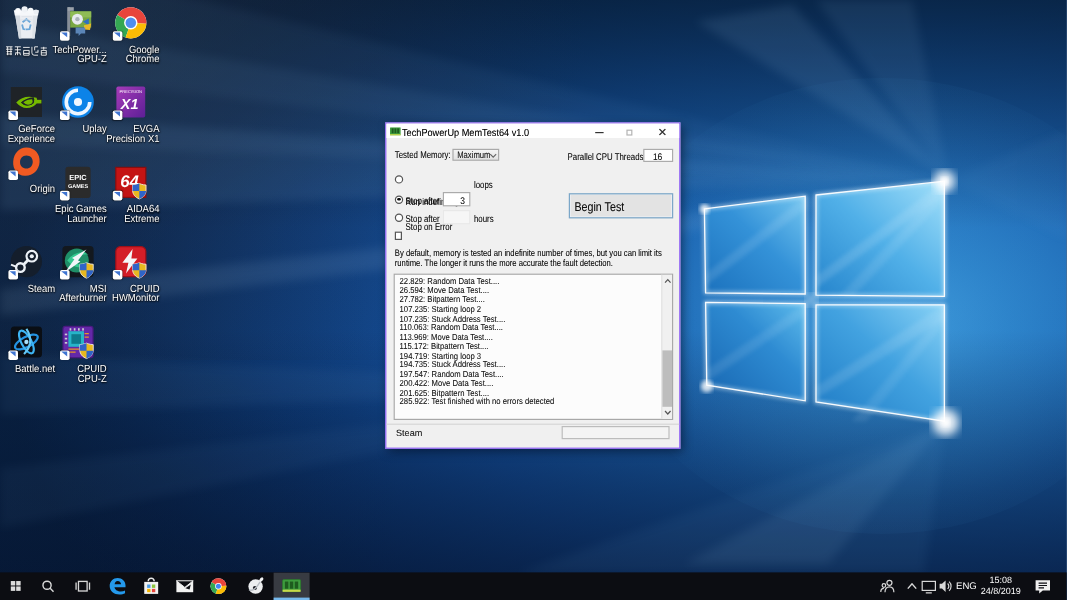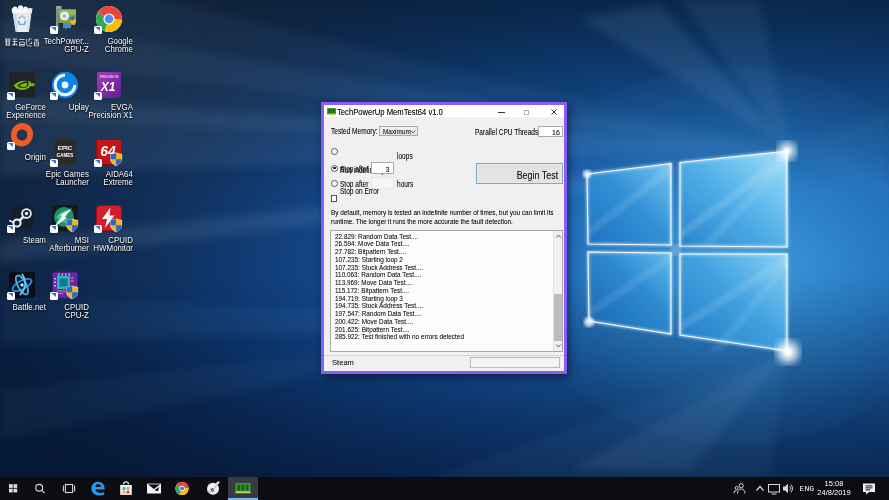--- a/index.html
+++ b/index.html
@@ -12,41 +12,41 @@
 .ic { width:30px; height:31px; margin:0 auto; position:relative; }
 .ic svg { width:30px; height:30px; display:block; }
 .sc { position:absolute; left:0; bottom:1px; width:8.5px; height:8.5px; background:#fff; border-radius:1.5px;
       box-shadow:0 0 1px rgba(0,0,0,0.5); }
 .sc::after { content:""; position:absolute; left:1.5px; top:1.5px; width:0; height:0;
       border-top:4.5px solid #3f74d0; border-left:5px solid transparent; }
 .lbl { margin-top:3px; width:52px; margin-left:-4px; font-size:8.6px; line-height:7.6px; color:#fff; transform:scaleX(0.92); transform-origin:50% 0;
        text-shadow:0.5px 1px 1.5px rgba(0,0,0,0.95), 0 0 2px rgba(0,0,0,0.8); }
 
 #win { position:absolute; left:321px; top:102px; width:246px; height:272px; background:#f0f0f0;
-       border:3px solid #8b5cf6; box-shadow:2px 3px 8px rgba(0,10,25,0.55); z-index:10; font-size:8.2px; color:#111; text-shadow:0 0 0.4px rgba(0,0,0,0.35); }
+       border:1px solid #8b5cf6; box-shadow:2px 3px 8px rgba(0,10,25,0.55); z-index:10; font-size:8.2px; color:#111; text-shadow:0 0 0.4px rgba(0,0,0,0.35); }
 #win .abs { position:absolute; }
 .tx { transform:scaleX(0.8); transform-origin:0 0; white-space:nowrap; }
 .tc { display:inline-block; transform:scaleX(0.84); transform-origin:50% 50%; }
 .tr { display:inline-block; transform:scaleX(0.88); transform-origin:100% 50%; }
 #titlebar { position:absolute; left:0; top:0; width:100%; height:11.5px; background:#fff; }
 #titletxt { position:absolute; left:13px; top:1.5px; font-size:8.5px; color:#000; }
 .tbtn { position:absolute; color:#333; }
 .inp { position:absolute; background:#fff; border:1px solid #ababab; font-size:8px; color:#111; }
 .radio { position:absolute; width:7px; height:7px; border:1px solid #555; border-radius:50%; background:#fff; }
 .radio.sel::after { content:""; position:absolute; left:1.2px; top:1.2px; width:2.8px; height:2.8px; border-radius:50%; background:#111; }
 .cbx { position:absolute; width:6.8px; height:6.8px; border:1px solid #555; background:#fff; }
 #list { position:absolute; left:6px; top:125px; width:232.5px; height:122px; background:#fcfcfc; border:1px solid #a8a8a8; }
 #list .items { position:absolute; left:4px; top:1.5px; font-size:7.2px; line-height:7.75px; color:#1a1a1a; white-space:pre; transform:scaleX(0.89); transform-origin:0 0; }
 #vsb { position:absolute; right:0; top:0; width:9px; height:100%; background:#f0f0f0; border-left:1px solid #e2e2e2; }
 #vsb .thumb { position:absolute; left:0.5px; top:63px; width:8px; height:47px; background:#bdbdbd; }
 .sarr { position:absolute; left:0; width:9px; height:9px; }
 
 #taskbar { position:absolute; left:0; bottom:0; width:889px; height:23px; background:#0c0d12; z-index:50; }
 #tb-clock { position:absolute; right:33px; top:1.5px; width:44px; text-align:center; color:#fff; font-size:7.5px; line-height:9.5px; }
-#tb-eng { position:absolute; right:75px; top:0; height:23px; line-height:23px; color:#fff; font-size:8px;font-family:Liberation Mono, monospace; }
+#tb-eng { position:absolute; right:75px; top:0; height:23px; line-height:23px; color:#fff; font-size:8px; }
 </style>
 </head>
 <body>
 <div id="desktop">
 <svg id="wall" width="889" height="500" viewBox="0 0 889 500">
   <defs>
     <radialGradient id="bgrad" cx="745" cy="270" r="740" gradientUnits="userSpaceOnUse" gradientTransform="translate(0,91.8) scale(1,0.66)">
       <stop offset="0" stop-color="#3c98da"></stop>
       <stop offset="0.13" stop-color="#2a80c8"></stop>
       <stop offset="0.3" stop-color="#1b63b0"></stop>
@@ -419,33 +419,33 @@
     <div class="tbtn" style="left:200px;top:4.5px;width:5px;height:5px;border:1px solid #b4b4b4"></div>
     <svg class="tbtn" style="left:227px;top:4px" width="6" height="6" viewBox="0 0 6 6">
       <path d="M0.5 0.5 L5.5 5.5 M5.5 0.5 L0.5 5.5" stroke="#333" stroke-width="1"></path>
     </svg>
   </div>
   <div class="abs" style="left:7px;top:22px"><span class="tx" style="display:inline-block">Tested Memory:</span></div>
   <div class="abs" style="left:55px;top:20.5px;width:39px;height:10px;border:1px solid #a9a9a9;background:linear-gradient(#f4f4f4,#e2e2e2);font-size:8px;padding:0.5px 0 0 3px;color:#222"><span class="tx" style="display:inline-block">Maximum</span><svg style="position:absolute;right:1.5px;top:3.5px" width="6" height="4" viewBox="0 0 6 4">
           <path d="M0.5 0.5 L3 3 L5.5 0.5" stroke="#666" stroke-width="1" fill="none"></path>
         </svg></div>
   <div class="abs" style="left:151px;top:22.5px"><span class="tx" style="display:inline-block">Parallel CPU Threads:</span></div>
-  <div class="inp" style="left:214px;top:20.5px;width:24.5px;height:11.5px;text-align:right;padding:1px 2px 0 0"><span class="tr">16</span></div>
+  <div class="inp" style="left:214px;top:20.5px;width:24.5px;height:11.5px;text-align:center;padding:1px 2px 0 0"><span class="tr">16</span></div>
 
   <div class="radio" style="left:7px;top:43px"></div>
   <div class="abs" style="left:15.5px;top:61px"><span class="tx" style="display:inline-block">Run indefinitely</span></div>
   <div class="radio sel" style="left:7px;top:59.5px"></div>
   <div class="abs" style="left:15.5px;top:60px"><span class="tx" style="display:inline-block">Stop after</span></div>
   <div class="inp" style="left:46.5px;top:56.5px;width:23px;height:12px;text-align:right;padding:2px 3px 0 0"><span class="tr">3</span></div>
   <div class="abs" style="left:73px;top:47px"><span class="tx" style="display:inline-block">loops</span></div>
   <div class="radio" style="left:7px;top:74.5px"></div>
   <div class="abs" style="left:15.5px;top:75px"><span class="tx" style="display:inline-block">Stop after</span></div>
   <div class="inp" style="left:46.5px;top:72px;width:23px;height:12px;border-color:#e8e8e8;background:#f6f6f6"></div>
   <div class="abs" style="left:73px;top:75px"><span class="tx" style="display:inline-block">hours</span></div>
-  <div class="abs" style="left:152px;top:58px;width:86.5px;height:20.5px;background:#e3e3e3;border:1px solid #7ba7c9;box-shadow:inset 0 0 0 0.5px #eef4fa;text-align:right;font-size:10.5px;padding-top:5px;color:#111"><span class="tc" style="transform:scaleX(0.85)">Begin Test</span></div>
+  <div class="abs" style="left:152px;top:58px;width:86.5px;height:20.5px;background:#e3e3e3;border:1px solid #7ba7c9;box-shadow:inset 0 0 0 0.5px #eef4fa;text-align:left;font-size:10.5px;padding-top:5px;color:#111"><span class="tc" style="transform:scaleX(0.85)">Begin Test</span></div>
 
   <div class="cbx" style="left:6.5px;top:90px"></div>
   <div class="abs" style="left:15.5px;top:82px"><span class="tx" style="display:inline-block">Stop on Error</span></div>
 
   <div class="abs tx" style="left:7px;top:104px;width:270px;font-size:7.8px;line-height:8.7px;color:#111;transform:scaleX(0.82)">By default, memory is tested an indefinite number of times, but you can limit its<br>runtime. The longer it runs the more accurate the fault detection.</div>
 
   <div id="list">
     <div class="items">22.829: Random Data Test....
 26.594: Move Data Test....
 27.782: Bitpattern Test....

